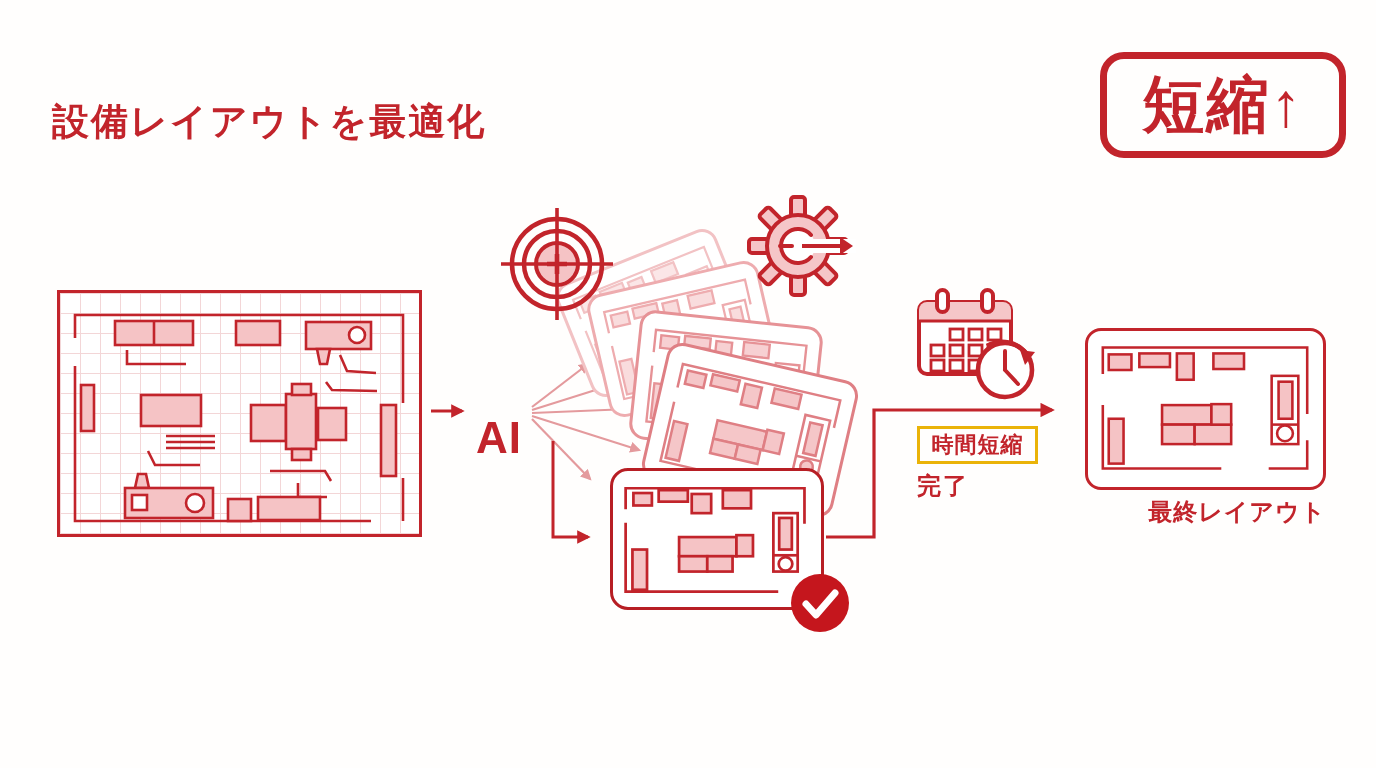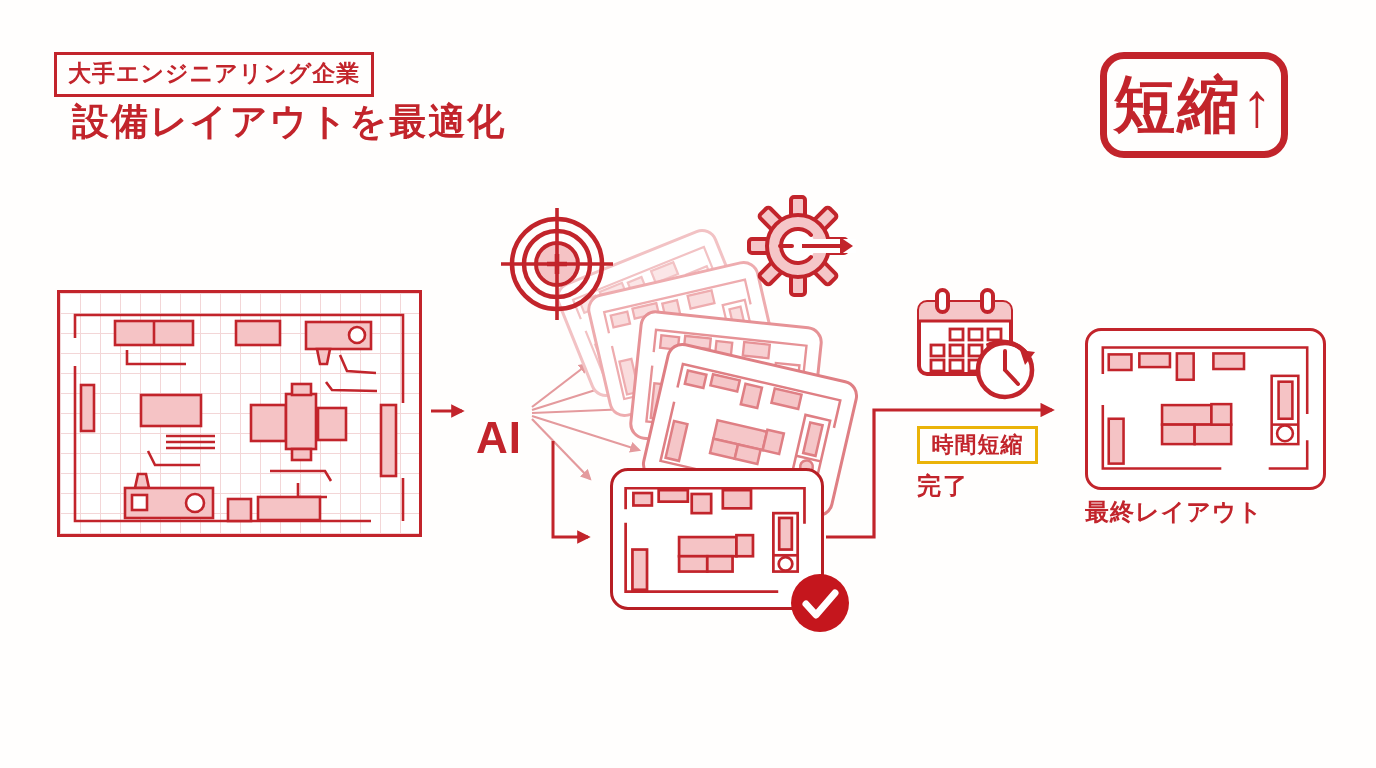--- a/index.html
+++ b/index.html
@@ -2,22 +2,22 @@
 <html><head>
 <meta charset="utf-8">
 <style>
   html,body{margin:0;padding:0;background:#fff;}
   .canvas{position:relative;width:1376px;height:768px;background:#fffefd;overflow:hidden;
           font-family:"Liberation Sans","DejaVu Sans",sans-serif;}
 
   
   .company-box{position:absolute;left:54px;top:52px;border:3px solid #C2242B;color:#C2242B;
                font-size:23px;font-weight:600;padding:3px 11px 5px;letter-spacing:1px;}
-  .title{position:absolute;left:52px;top:97px;color:#C2242B;font-size:37px;font-weight:700;letter-spacing:2px;margin-left:20px;}
-  .badge{position:absolute;left:1100px;top:52px;width:188px;height:106px;border:7px solid #C2242B;
+  .title{position:absolute;left:52px;top:97px;color:#C2242B;font-size:37px;font-weight:700;letter-spacing:2px;}
+  .badge{position:absolute;left:1100px;top:52px;width:246px;height:106px;border:7px solid #C2242B;
          border-radius:24px;display:flex;align-items:center;justify-content:center;color:#C2242B;
          font-size:62px;font-weight:800;letter-spacing:2px;box-sizing:border-box;}
 
   
   .factory{position:absolute;left:57px;top:290px;width:365px;height:247px;border:3px solid #C2242B;
            box-sizing:border-box;background:
            repeating-linear-gradient(0deg,#F3D6D7 0 1.4px,transparent 1.4px 20px),
            repeating-linear-gradient(90deg,#F3D6D7 0 1.4px,transparent 1.4px 20px),#fff;}
   .factory svg{display:block;width:100%;height:100%;}
   .fs{stroke:#C2242B;stroke-width:2.6;fill:none;}
@@ -59,31 +59,28 @@
            box-sizing:border-box;display:flex;align-items:center;justify-content:center;color:#C2242B;
            font-size:22px;font-weight:600;letter-spacing:1px;}
   .done{position:absolute;left:917px;top:470px;width:121px;color:#C2242B;
         font-size:24px;font-weight:700;letter-spacing:2px;}
   .final-card{position:absolute;left:1085px;top:328px;width:241px;height:162px;border:3px solid #C2242B;
               border-radius:16px;box-sizing:border-box;background:#fff;}
   .final-card svg{display:block;width:100%;height:100%;}
   .final-card .s{stroke:#C2242B;fill:none;stroke-width:2.6}
   .final-card .sf{stroke:#C2242B;fill:#F5C3C5;stroke-width:2.6}
   .final-card .c{stroke:#C2242B;fill:#fff;stroke-width:2.6}
-  .final-caption{position:absolute;left:1085px;top:496px;width:241px;text-align:left;color:#C2242B;
+  .final-caption{position:absolute;left:1085px;top:496px;width:241px;text-align:right;color:#C2242B;
                  font-size:24px;font-weight:700;letter-spacing:1px;}
 </style>
 </head>
 <body>
 
 <div class="canvas">
 
-  <div class="company-box">
-    <span>大手エンジニアリング企業</span>
-  </div>
   <div class="title">設備レイアウトを最適化</div>
   <div class="badge">
     <span>短縮↑</span>
   </div>
 
   <div class="factory">
     <svg viewBox="0 0 359 241">
       <path class="fs" d="M15,45 V22 H343 V110"></path>
       <path class="fs" d="M343,185 V228"></path>
       <path class="fs" d="M15,73 V228 H311"></path>

